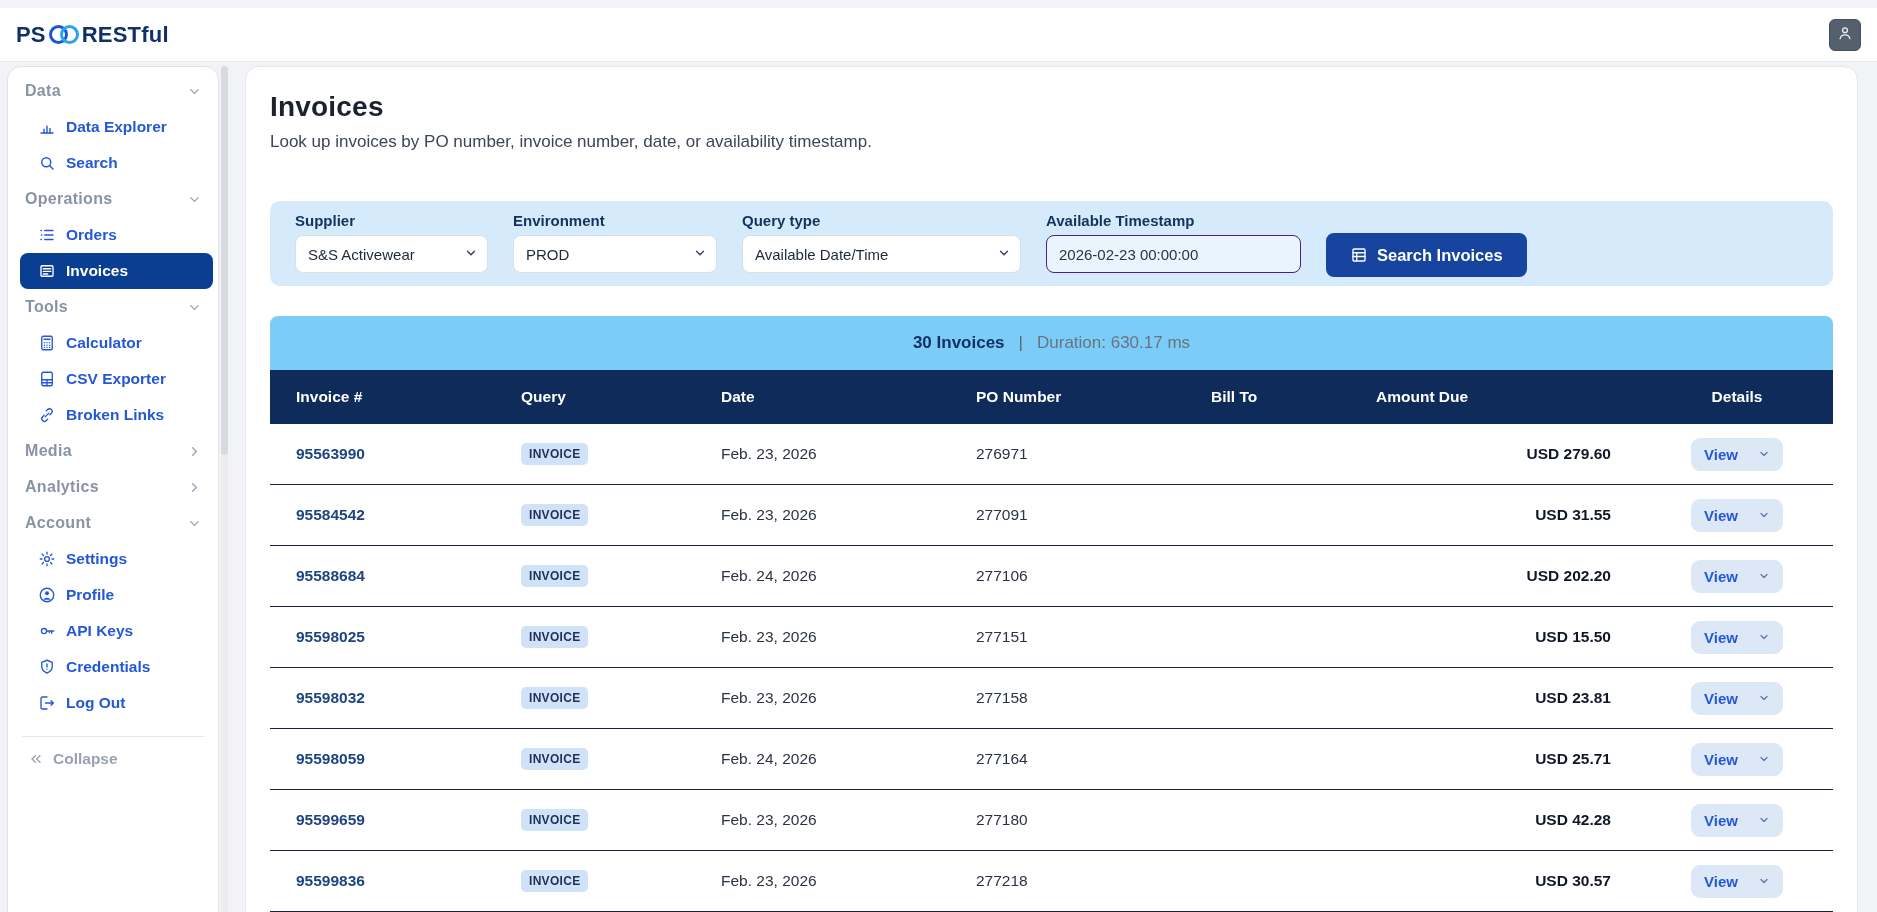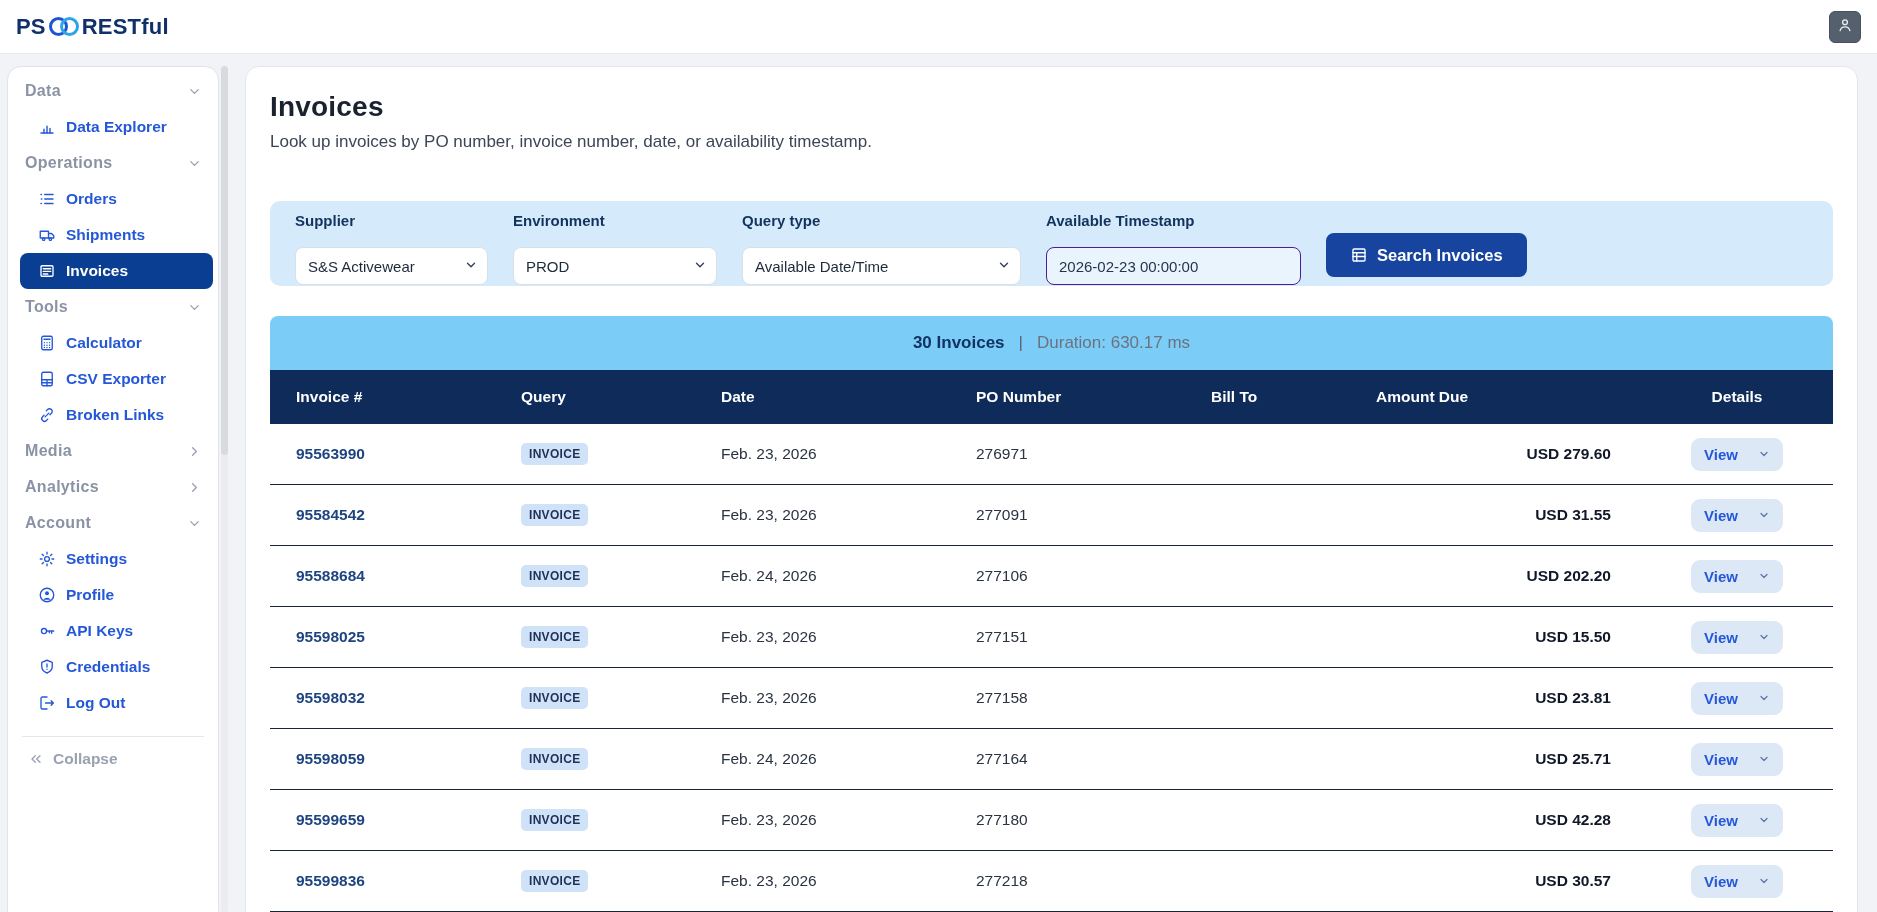--- a/index.html
+++ b/index.html
@@ -1,21 +1,21 @@
 <!DOCTYPE html>
 <html><head>
 <meta charset="utf-8">
 <style>
   * { margin:0; padding:0; box-sizing:border-box; }
   html,body { width:1877px; height:912px; overflow:hidden; background:#f1f3f7;
     font-family:"Liberation Sans", sans-serif; }
   .app { position:relative; width:1877px; height:912px; }
 
   
-  .topbar { position:absolute; left:0; top:0; right:0; height:54px; background:#ffffff;
+  .topbar { position:absolute; left:0; top:8px; right:0; height:54px; background:#ffffff;
     border-bottom:1px solid #e8eaef; display:flex; align-items:center; justify-content:space-between;
     padding:0 16px; z-index:5; }
   .logo { display:flex; align-items:center; font-size:22px; font-weight:700; color:#11306b; letter-spacing:.2px; cursor:pointer; }
   .logo .ps { margin-right:2px; }
   .rings { display:flex; align-items:center; margin:0 3px 0 1px; }
   .ring { width:19px; height:19px; border-radius:50%; background:transparent; }
   .ring.r1 { border:3px solid #1b55d3; }
   .ring.r2 { border:3px solid #2ea4e8; margin-left:-8px; }
   .user-btn { width:32px; height:32px; border-radius:6px; background:#55606f; border:1px solid #47515f;
     display:flex; align-items:center; justify-content:center; color:#e8ecf2; cursor:pointer; }
@@ -40,21 +40,21 @@
 
   
   .main { position:absolute; left:245px; top:66px; right:19px; bottom:-30px; background:#fff;
     border:1px solid #e2e6ee; border-radius:14px; padding:24px 24px 0 24px; overflow:hidden; }
   .page-title { font-size:28px; font-weight:700; color:#1a2230; letter-spacing:.2px; }
   .page-sub { margin-top:9px; font-size:17px; color:#3c4657; }
 
   
   .filter-panel { margin-top:49px; height:85px; background:#d5ebfb; border-radius:10px;
     display:flex; align-items:flex-start; padding:11px 24px 0 25px; }
-  .field { display:flex; flex-direction:column; margin-right:25px;gap:12px; }
+  .field { display:flex; flex-direction:column; margin-right:25px; }
   .field label { font-size:15px; font-weight:600; color:#13335f; margin-bottom:6px; }
   .sel-wrap { position:relative; }
   .sel-wrap select { appearance:none; -webkit-appearance:none; border:1px solid #d8dfe9; border-radius:8px;
     background:#ffffff; height:38px; font-size:15px; color:#1d2a3a; padding:0 30px 0 12px;
     font-family:"Liberation Sans", sans-serif; width:100%; cursor:pointer; }
   .sel-wrap .sel-chev { position:absolute; right:10px; top:11px; pointer-events:none; color:#33415a; }
   .w-supplier select { width:193px; }
   .w-env select { width:204px; }
   .w-query select { width:279px; }
   .ts-input { border:1px solid #4c1d95; border-radius:8px; background:#eaf4fc; height:38px;
@@ -123,47 +123,45 @@
       <div class="sb-item">
         <span class="sb-icon">
           <svg width="18" height="18" viewBox="0 0 24 24" fill="none" stroke="currentColor" stroke-width="1.9" stroke-linecap="round">
             <path d="M4 20h16"></path>
             <path d="M8 20v-5M12 20v-9M16 20v-6M16 14h0"></path>
             <path d="M16 20v-12" stroke-width="0"></path>
           </svg>
         </span>
         <span>Data Explorer</span>
       </div>
+      <div class="sb-item">
+        <span class="sb-icon">
+          <svg width="18" height="18" viewBox="0 0 24 24" fill="none" stroke="currentColor" stroke-width="1.9" stroke-linecap="round">
+            <circle cx="11" cy="11" r="6"></circle>
+            <path d="M20 20l-4.3-4.3"></path>
+          </svg>
+        </span>
+        <span>Search</span>
+      </div>
       <div class="sb-section">
         <span>Operations</span>
         <span class="sb-chev">
           <svg width="15" height="15" viewBox="0 0 24 24" fill="none" stroke="currentColor" stroke-width="2.2" stroke-linecap="round" stroke-linejoin="round">
             <path d="M6 9l6 6 6-6"></path>
           </svg>
         </span>
       </div>
       <div class="sb-item">
         <span class="sb-icon">
           <svg width="18" height="18" viewBox="0 0 24 24" fill="none" stroke="currentColor" stroke-width="1.9" stroke-linecap="round">
             <path d="M9 6h11M9 12h11M9 18h11"></path>
             <path d="M4 6h.6M4.5 12h.6M4 18h.6"></path>
           </svg>
         </span>
         <span>Orders</span>
-      </div>
-      <div class="sb-item">
-        <span class="sb-icon">
-          <svg width="18" height="18" viewBox="0 0 24 24" fill="none" stroke="currentColor" stroke-width="1.8" stroke-linecap="round" stroke-linejoin="round">
-            <path d="M3 7h11v9H3z"></path>
-            <path d="M14 10h4l3 3v3h-7"></path>
-            <circle cx="7.5" cy="17.5" r="1.6"></circle>
-            <circle cx="16.5" cy="17.5" r="1.6"></circle>
-          </svg>
-        </span>
-        <span>Shipments</span>
       </div>
       <div class="sb-item selected">
         <span class="sb-icon">
           <svg width="18" height="18" viewBox="0 0 24 24" fill="none" stroke="currentColor" stroke-width="1.8" stroke-linecap="round">
             <rect x="4" y="5" width="16" height="14" rx="1.5"></rect>
             <path d="M7 9h10M7 12.5h10M7 16h6"></path>
           </svg>
         </span>
         <span>Invoices</span>
       </div>

